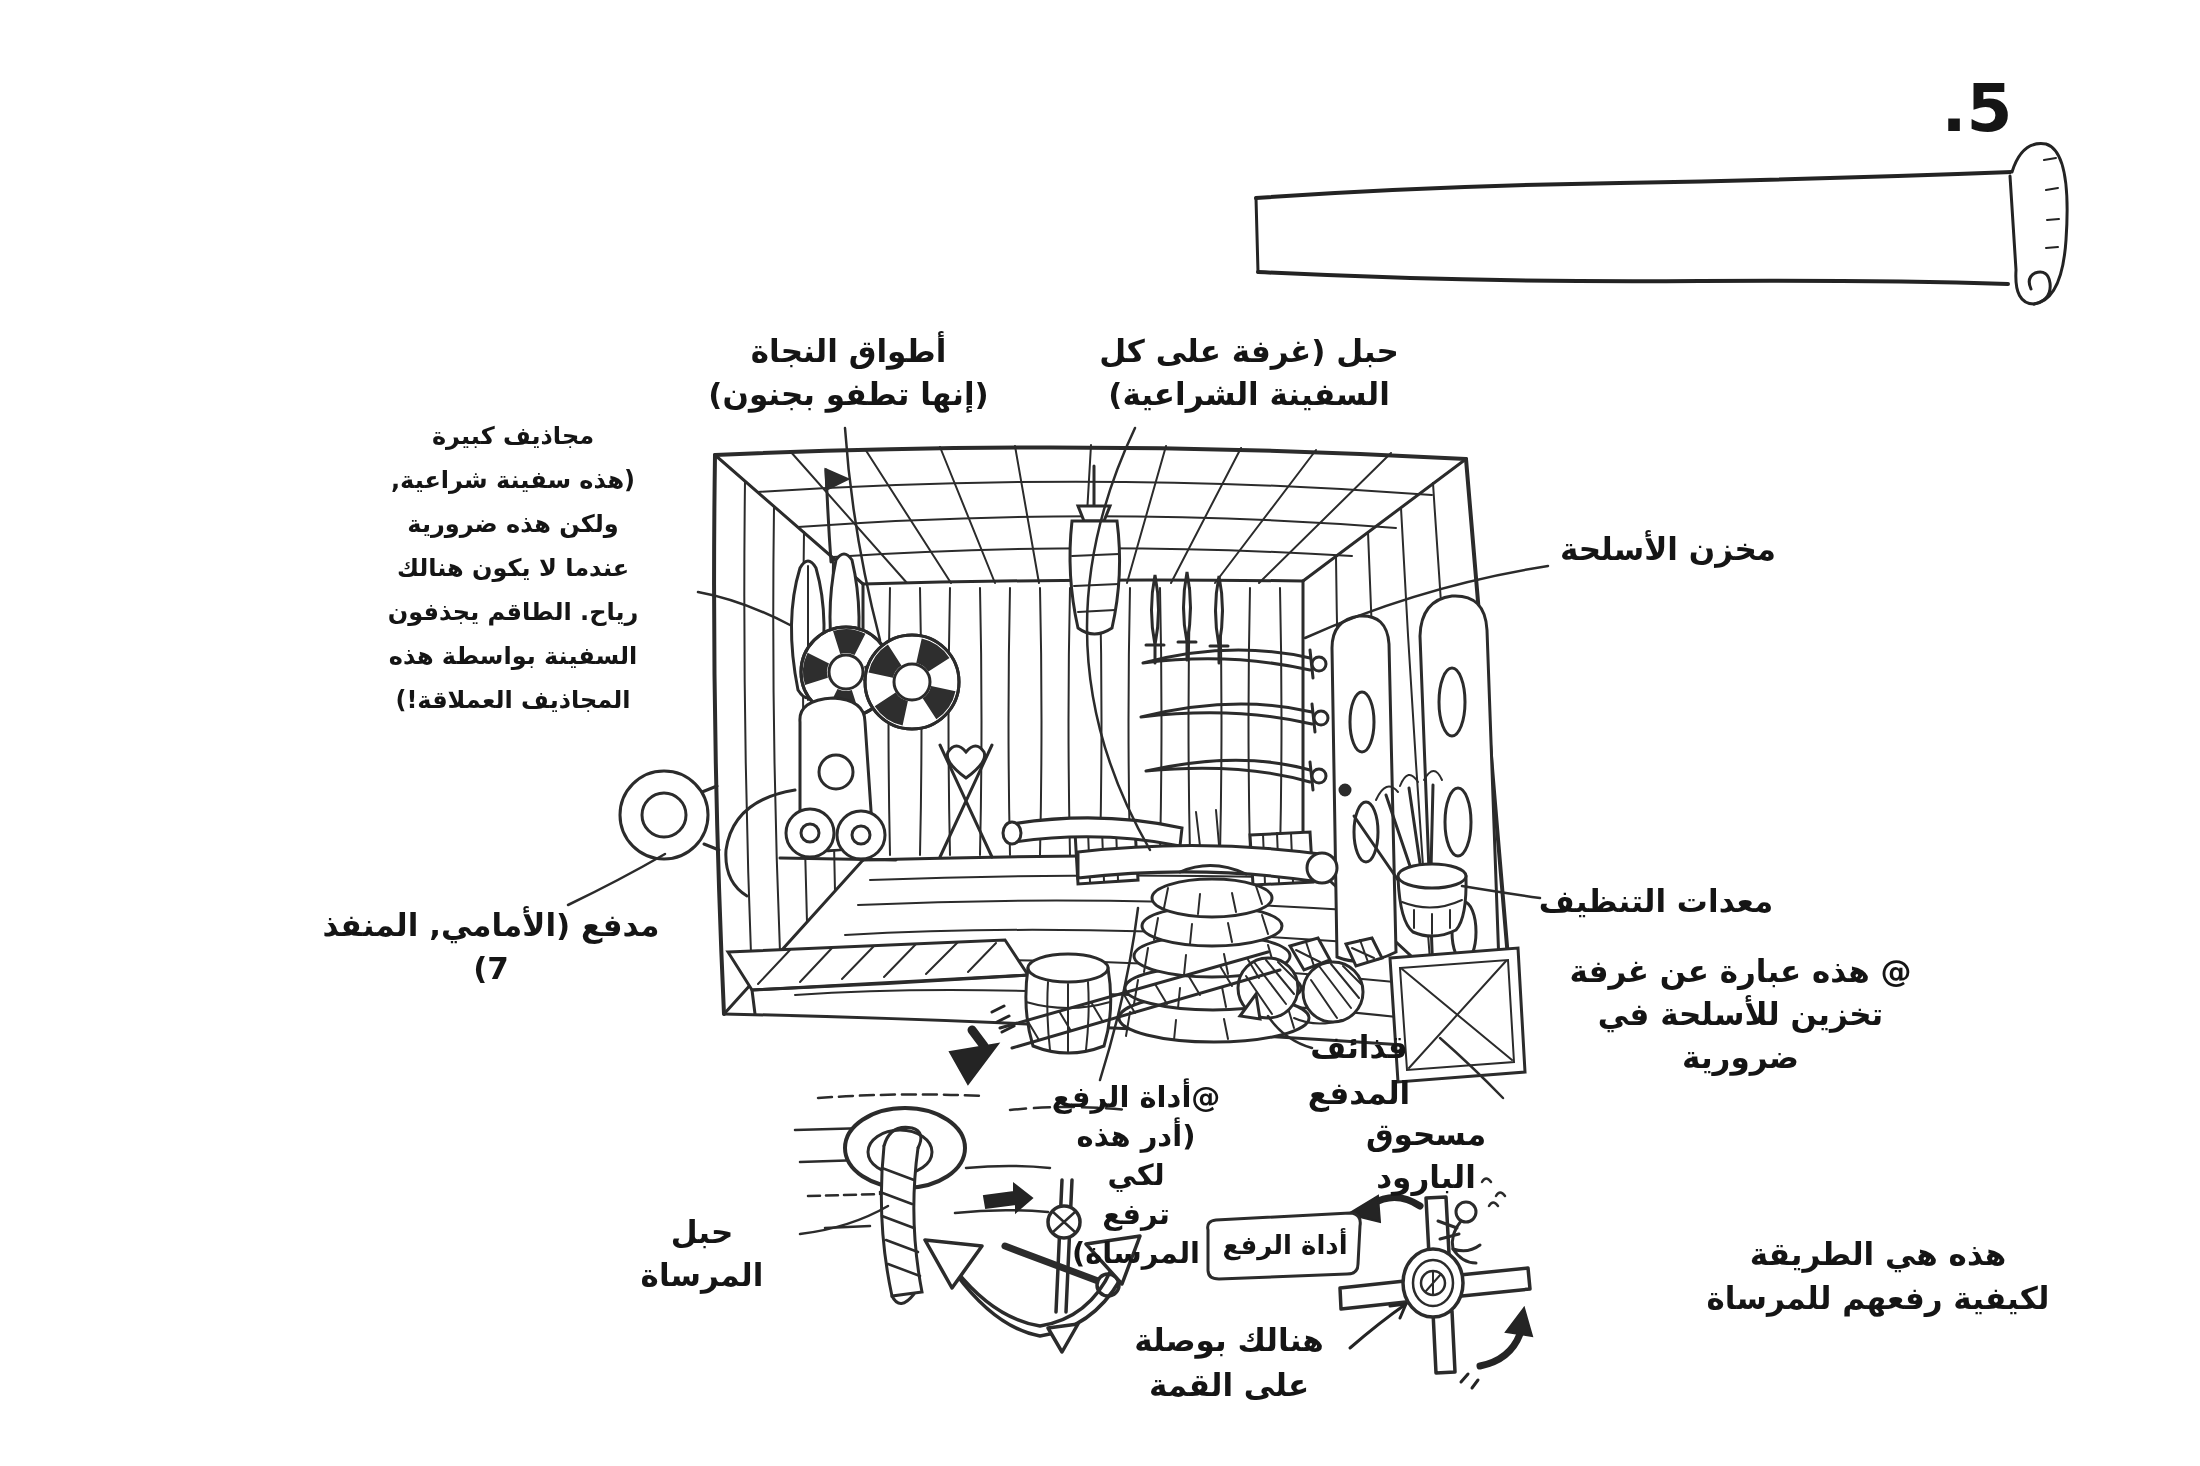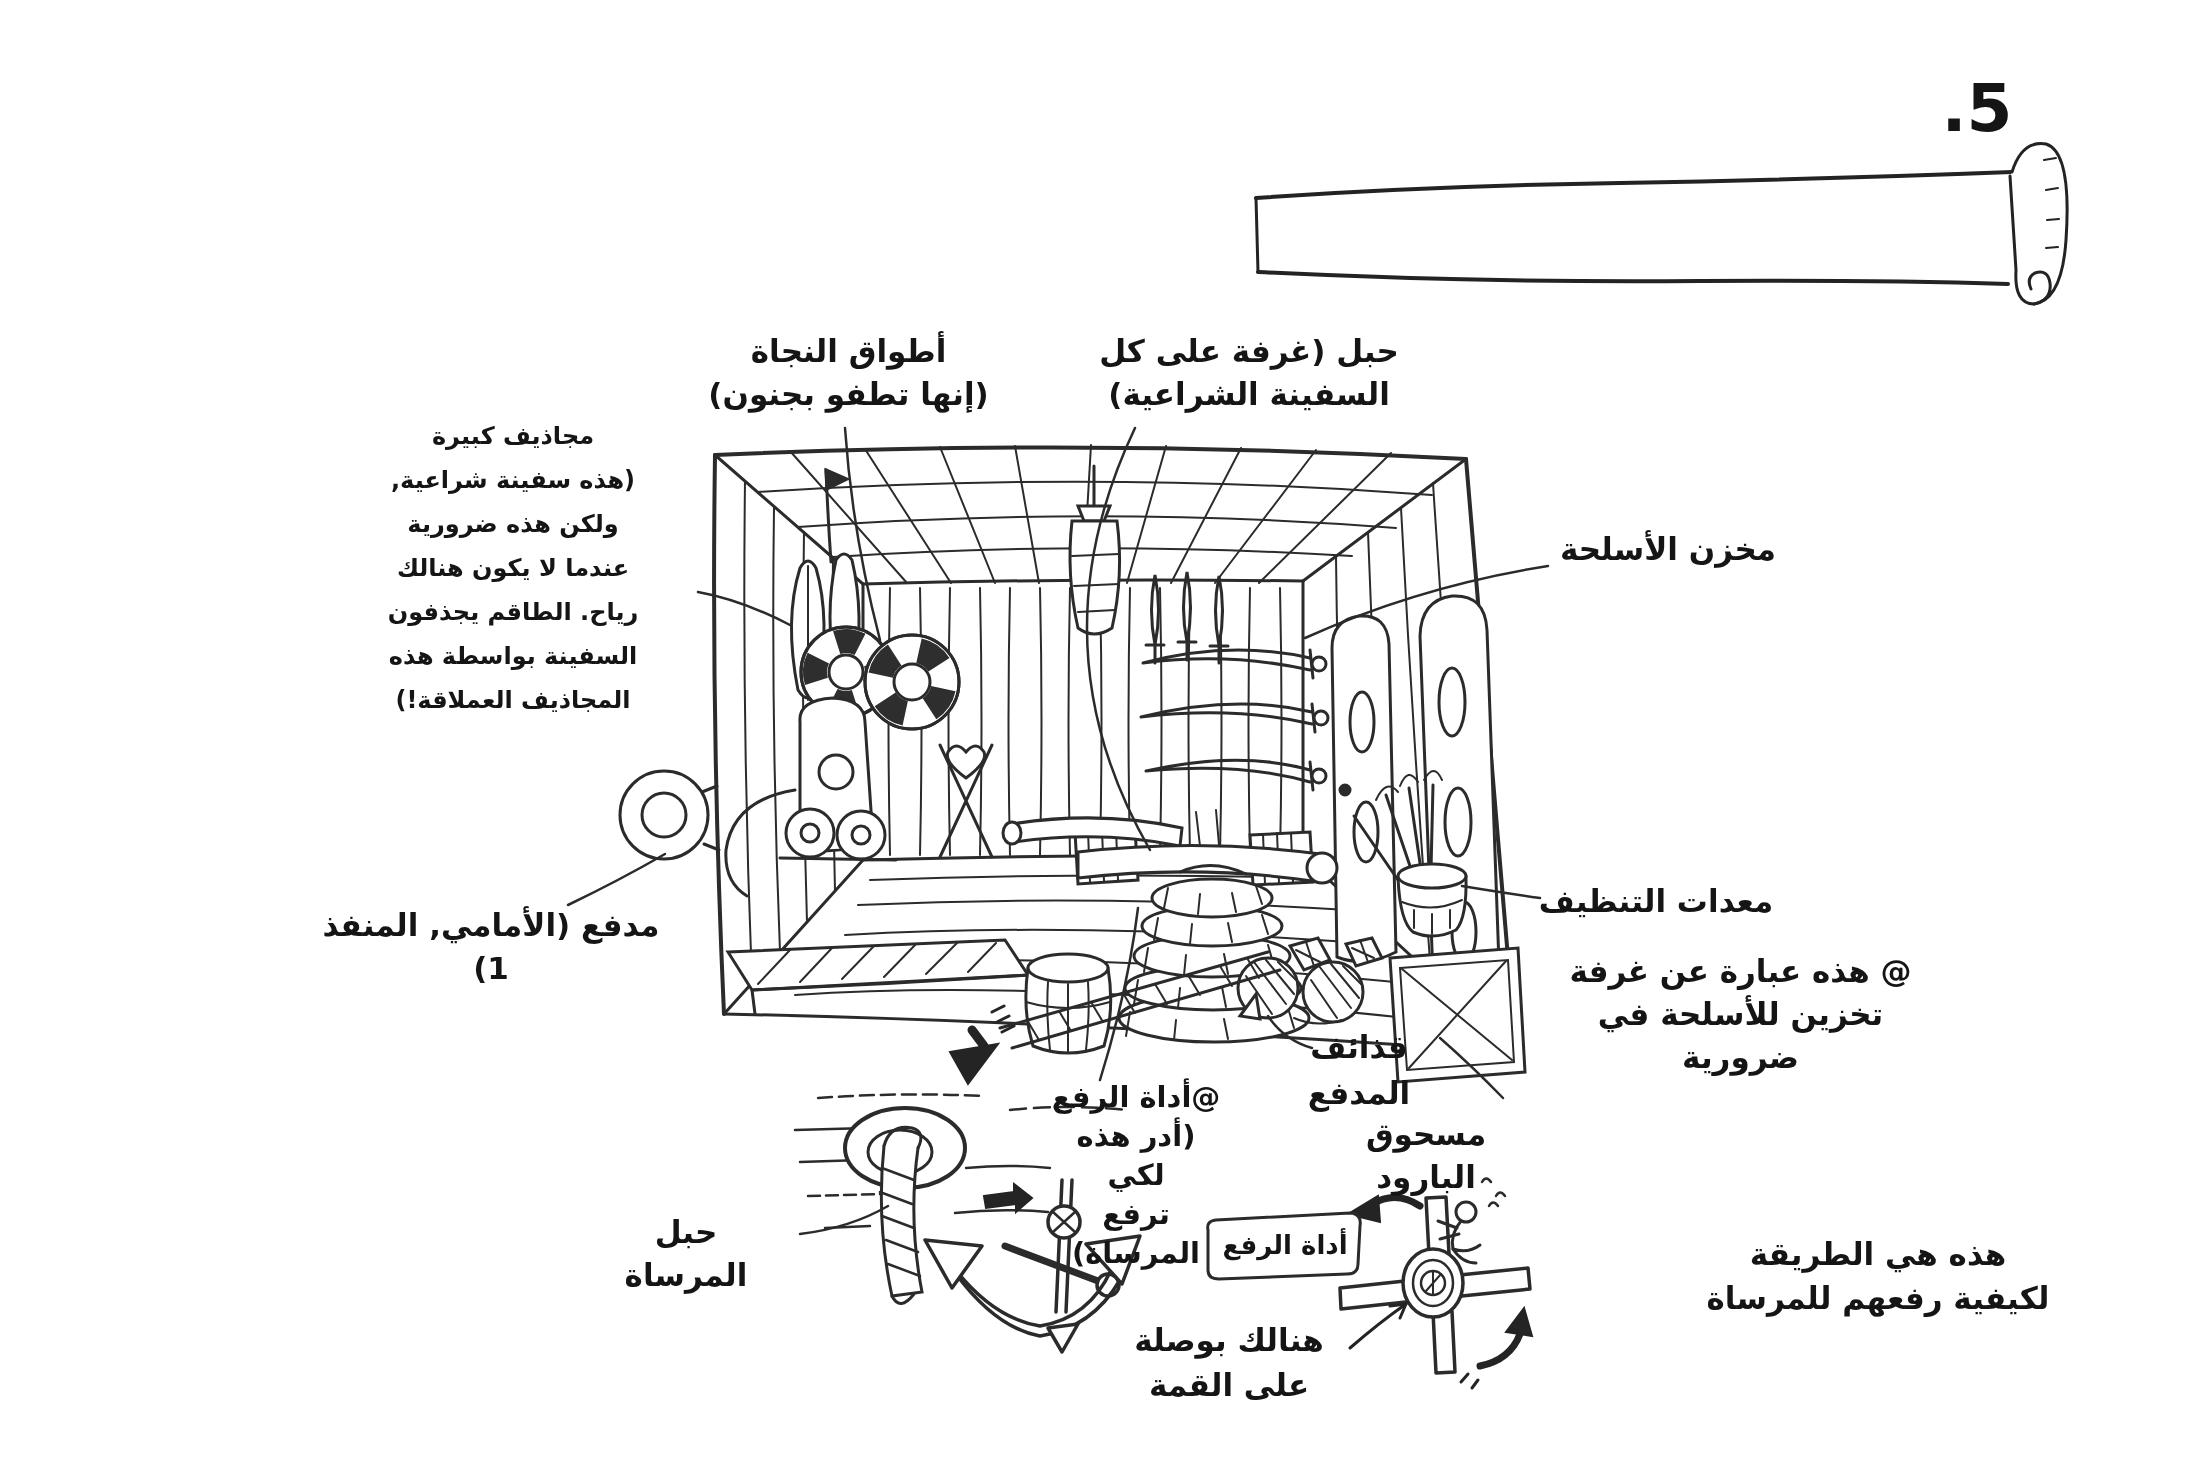--- a/index.html
+++ b/index.html
@@ -16,21 +16,21 @@
   .l-liferings{left:706px;top:330px;width:285px;}
   .l-rope{left:1060px;top:330px;width:378px;}
   .l-oars{left:312px;top:414px;width:402px;line-height:44px;font-size:24px;}
   .l-weapons{left:1540px;top:528px;width:256px;}
   .l-cannon{left:322px;top:904px;width:338px;}
   .l-cleaning{left:1536px;top:880px;width:240px;}
   .l-weapons-note{left:1543px;top:950px;width:395px;line-height:43px;}
   .l-cannonballs{left:1296px;top:1024px;width:126px;line-height:46px;}
   .l-lift-note{left:1046px;top:1078px;width:180px;font-size:29px;line-height:39px;}
   .l-gunpowder{left:1315px;top:1113px;width:222px;}
-  .l-anchor-rope{left:590px;top:1211px;width:192px;}
+  .l-anchor-rope{left:606px;top:1211px;width:192px;}
   .l-lift-tag{left:1212px;top:1228px;width:146px;font-size:26px;line-height:34px;text-align:center;}
   .l-how{left:1686px;top:1232px;width:384px;line-height:44px;}
   .l-compass{left:1118px;top:1318px;width:222px;line-height:45px;}
 </style>
 </head>
 <body>
 
 <div class="stage">
 
 <svg class="sketch" width="2200" height="1466" viewBox="0 0 2200 1466">
@@ -366,21 +366,21 @@
 <div class="lbl l-oars">مجاذيف كبيرة
 (هذه سفينة شراعية,
 ولكن هذه ضرورية
 عندما لا يكون هنالك
 رياح. الطاقم يجذفون
 السفينة بواسطة هذه
 المجاذيف العملاقة!)</div>
 
 <div class="lbl l-weapons">مخزن الأسلحة</div>
 
-<div class="lbl l-cannon">مدفع (الأمامي, المنفذ 1)</div>
+<div class="lbl l-cannon">مدفع (الأمامي, المنفذ 7)</div>
 
 <div class="lbl l-cleaning">معدات التنظيف</div>
 
 <div class="lbl l-weapons-note">@ هذه عبارة عن غرفة
 تخزين للأسلحة في ضرورية</div>
 
 <div class="lbl l-cannonballs">قذائف
 المدفع</div>
 
 <div class="lbl l-lift-note">@أداة الرفع

